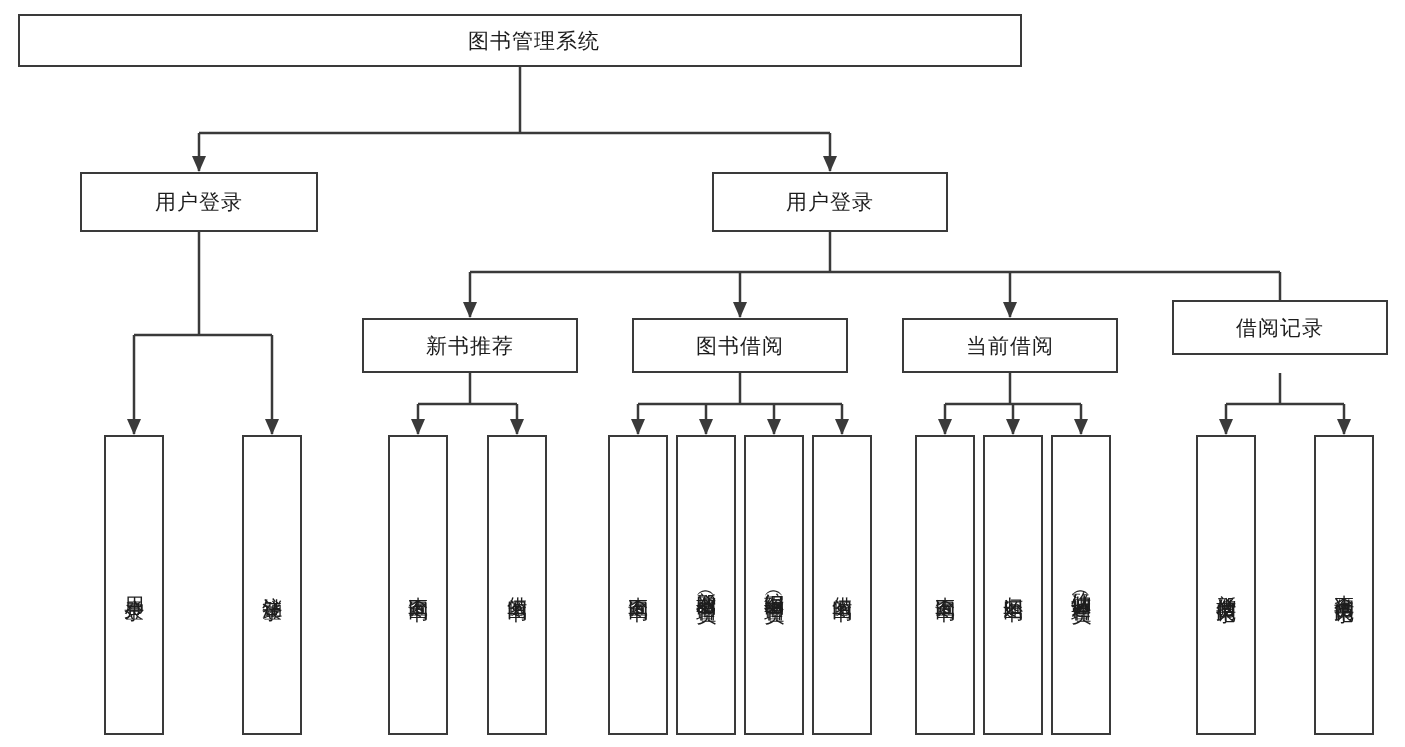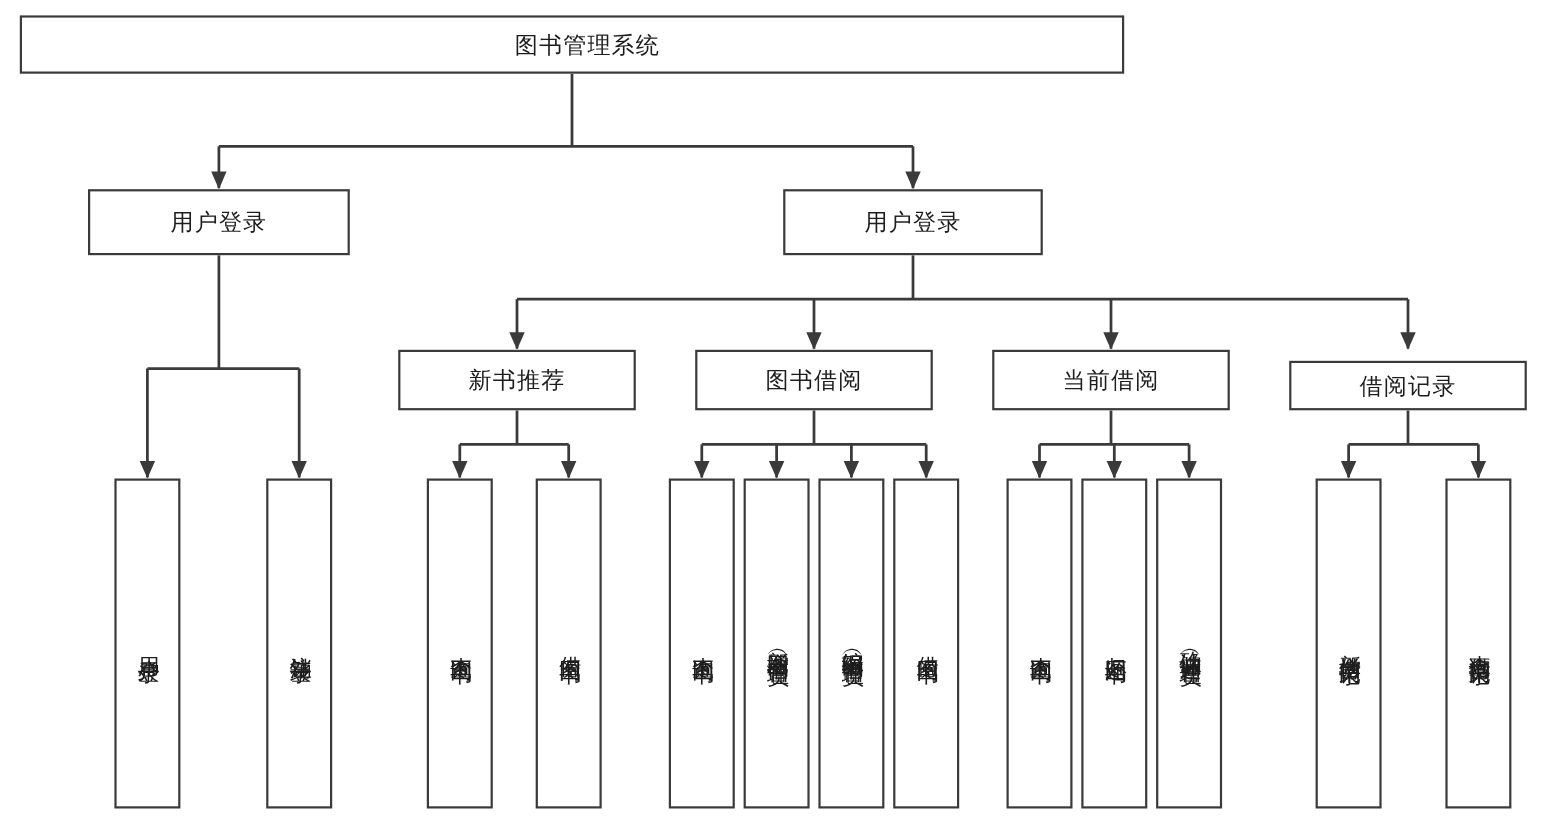--- a/index.html
+++ b/index.html
@@ -145,21 +145,21 @@
       </div>
       <div class="node horiz" style="left: 362px; top: 318px; width: 216px; height: 55px;">
         <span class="nlabel">新书推荐</span>
       </div>
       <div class="node horiz" style="left: 632px; top: 318px; width: 216px; height: 55px;">
         <span class="nlabel">图书借阅</span>
       </div>
       <div class="node horiz" style="left: 902px; top: 318px; width: 216px; height: 55px;">
         <span class="nlabel">当前借阅</span>
       </div>
-      <div class="node horiz" style="left: 1172px; top: 328px; width: 216px; height: 45px;">
+      <div class="node horiz" style="left: 1172px; top: 300px; width: 216px; height: 55px;">
         <span class="nlabel">借阅记录</span>
       </div>
       <div class="node vert" style="left: 104px; top: 435px; width: 60px; height: 300px;">
         <span class="nlabel">用户登录</span>
       </div>
       <div class="node vert" style="left: 242px; top: 435px; width: 60px; height: 300px;">
         <span class="nlabel">注销登录</span>
       </div>
       <div class="node vert" style="left: 388px; top: 435px; width: 60px; height: 300px;">
         <span class="nlabel">查询图书</span>

